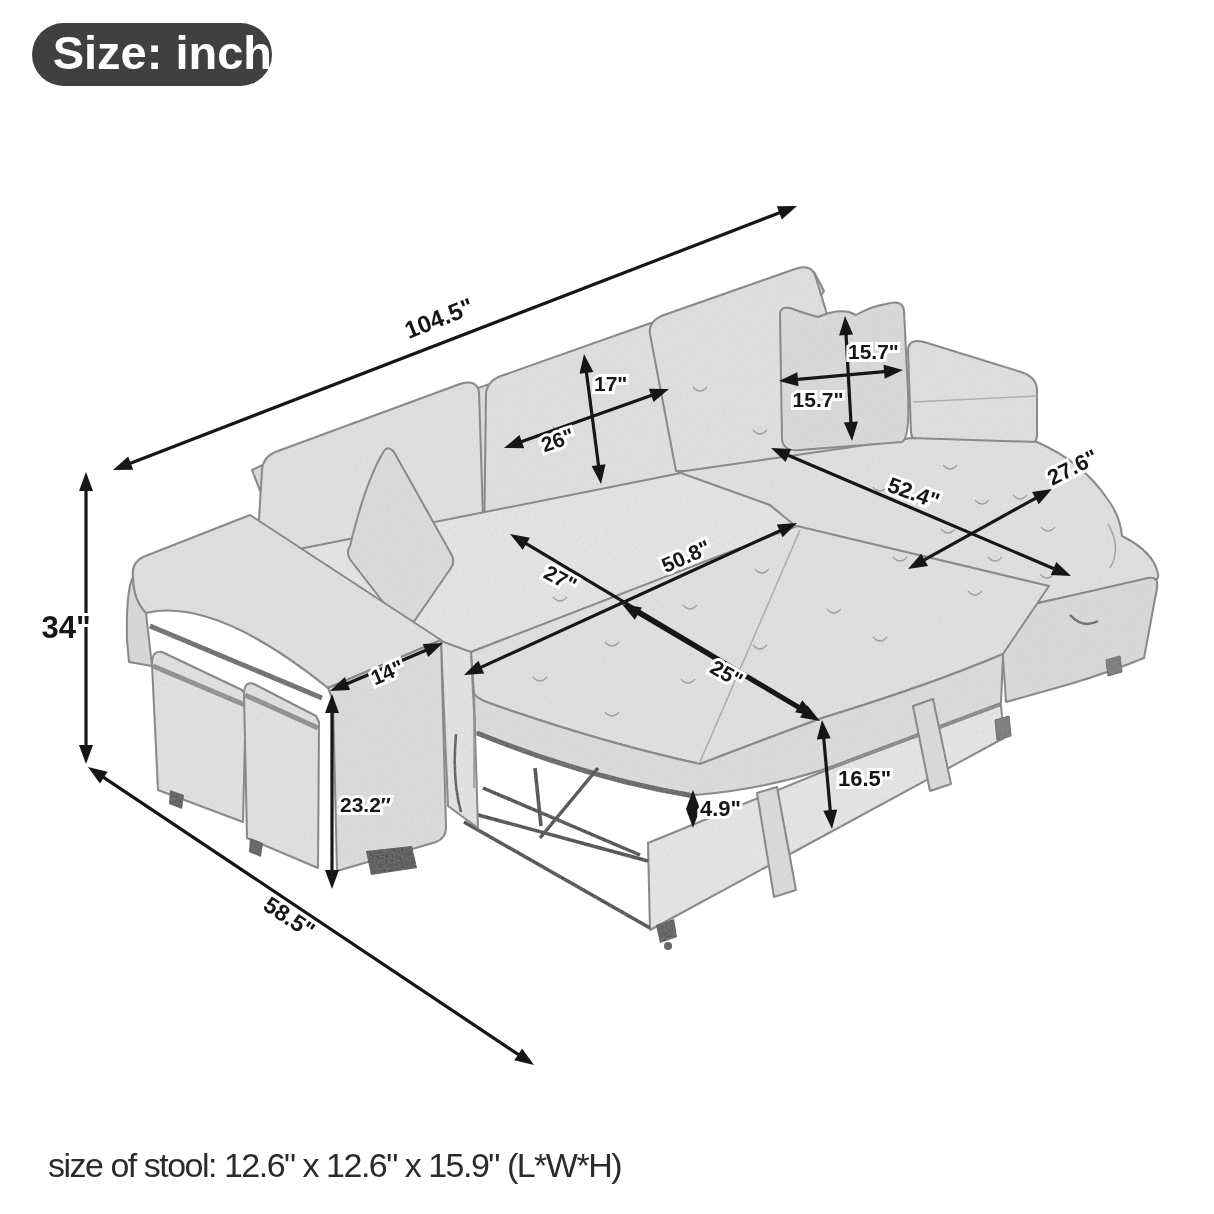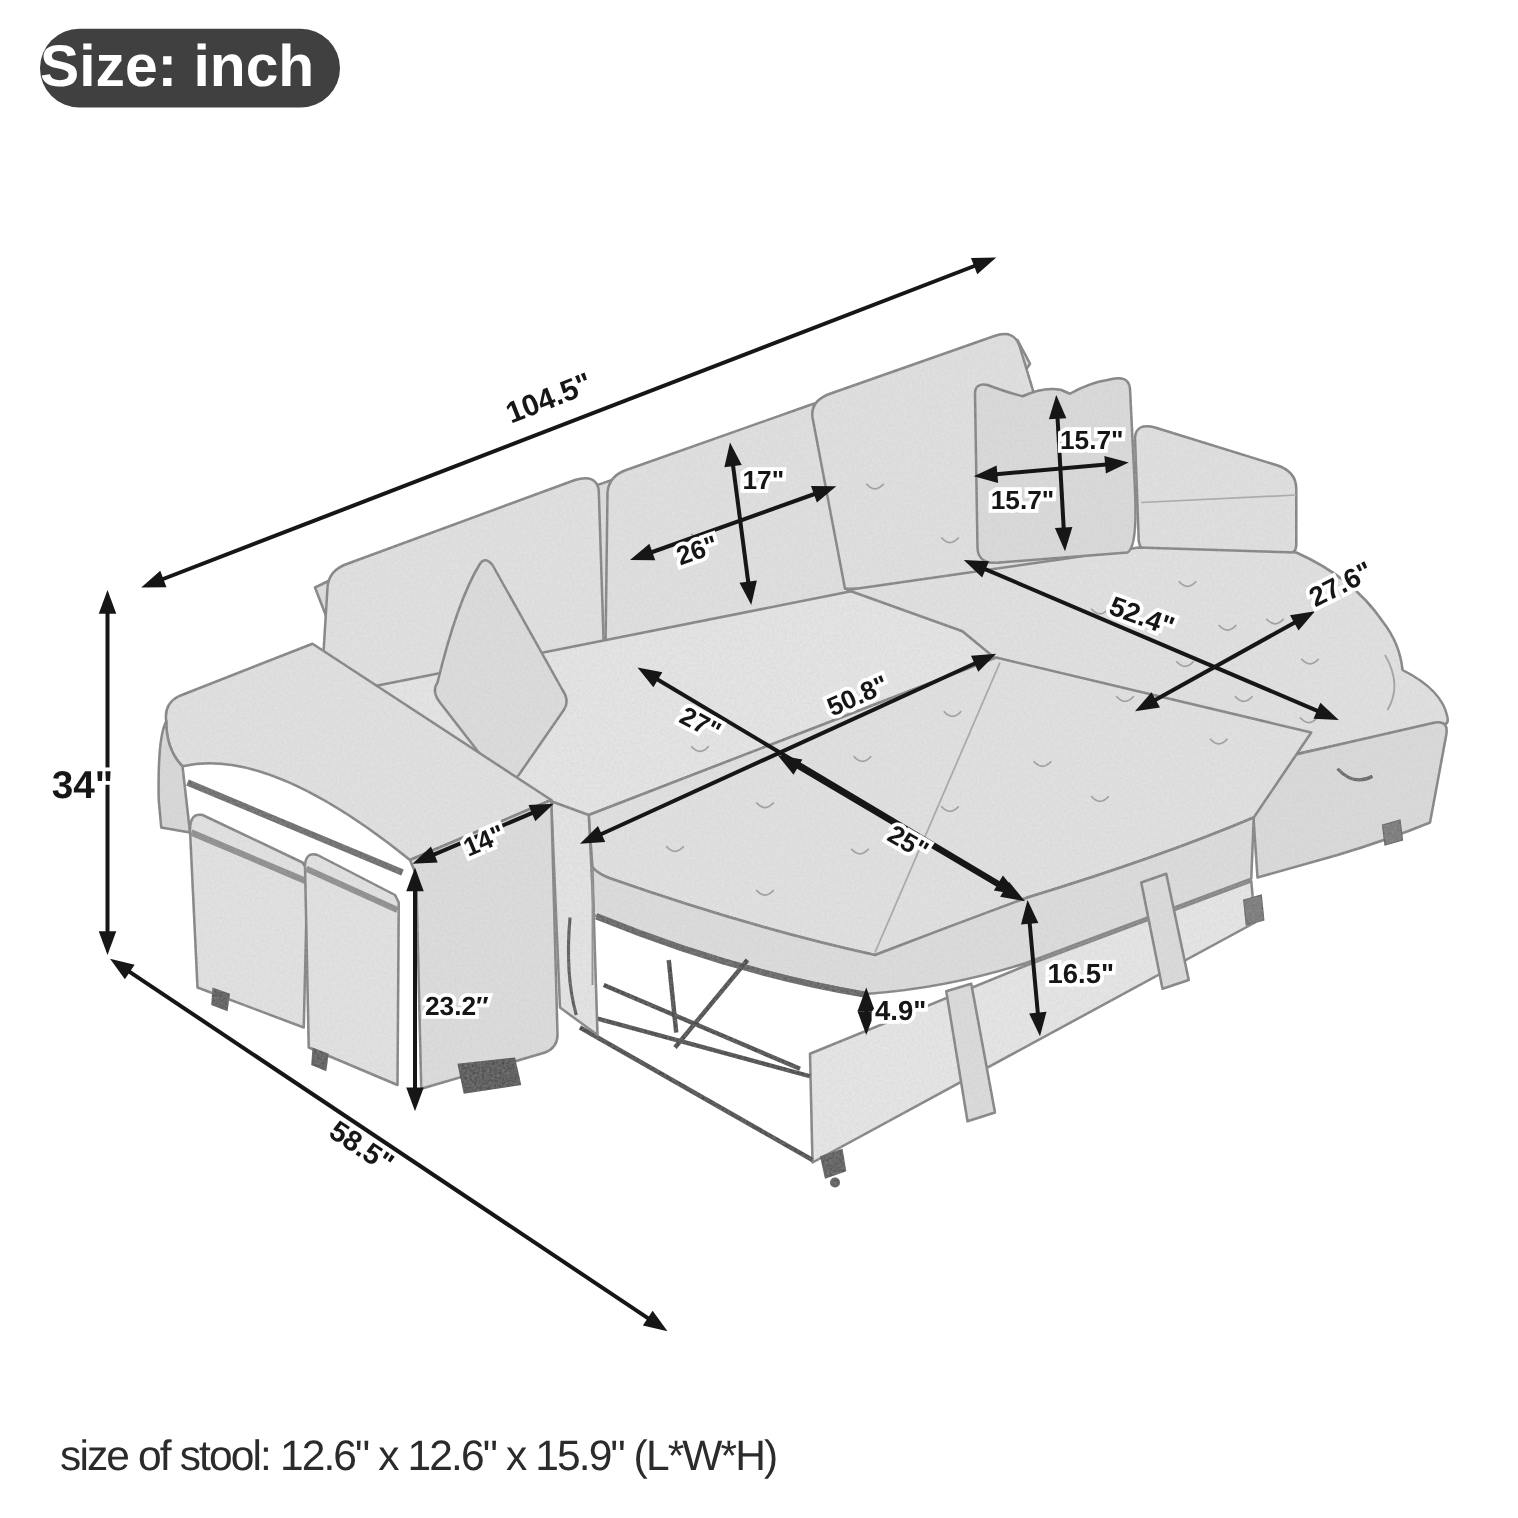--- a/index.html
+++ b/index.html
@@ -1,17 +1,17 @@
 <!DOCTYPE html>
 <html><head>
 <meta charset="utf-8">
 <style>
 html,body{margin:0;padding:0;background:#ffffff;width:1214px;height:1214px;overflow:hidden;}
 .badge{position:absolute;left:32px;top:23px;width:240px;height:63px;background:#404040;border-radius:32px;
- color:#fff;font-family:"Liberation Sans",sans-serif;font-weight:bold;font-size:47px;text-align:left;line-height:60px;}
+ color:#fff;font-family:"Liberation Sans",sans-serif;font-weight:bold;font-size:47px;text-align:right;line-height:60px;}
 .caption{position:absolute;left:48px;top:1146px;font-family:"Liberation Sans",sans-serif;font-size:34px;color:#2b2b2b;letter-spacing:-1.5px;}
 </style>
 </head>
 <body>
 
 <svg width="1214" height="1214" viewBox="0 0 1214 1214">
 <defs>
       <filter id="tx" x="-5%" y="-5%" width="110%" height="110%">
 <feTurbulence type="fractalNoise" baseFrequency="0.5" numOctaves="3" seed="11" result="n"></feTurbulence>
 <feColorMatrix in="n" type="matrix" values="0 0 0 0 0.5, 0 0 0 0 0.5, 0 0 0 0 0.5, 0 0 0 0.34 0" result="gray"></feColorMatrix>

